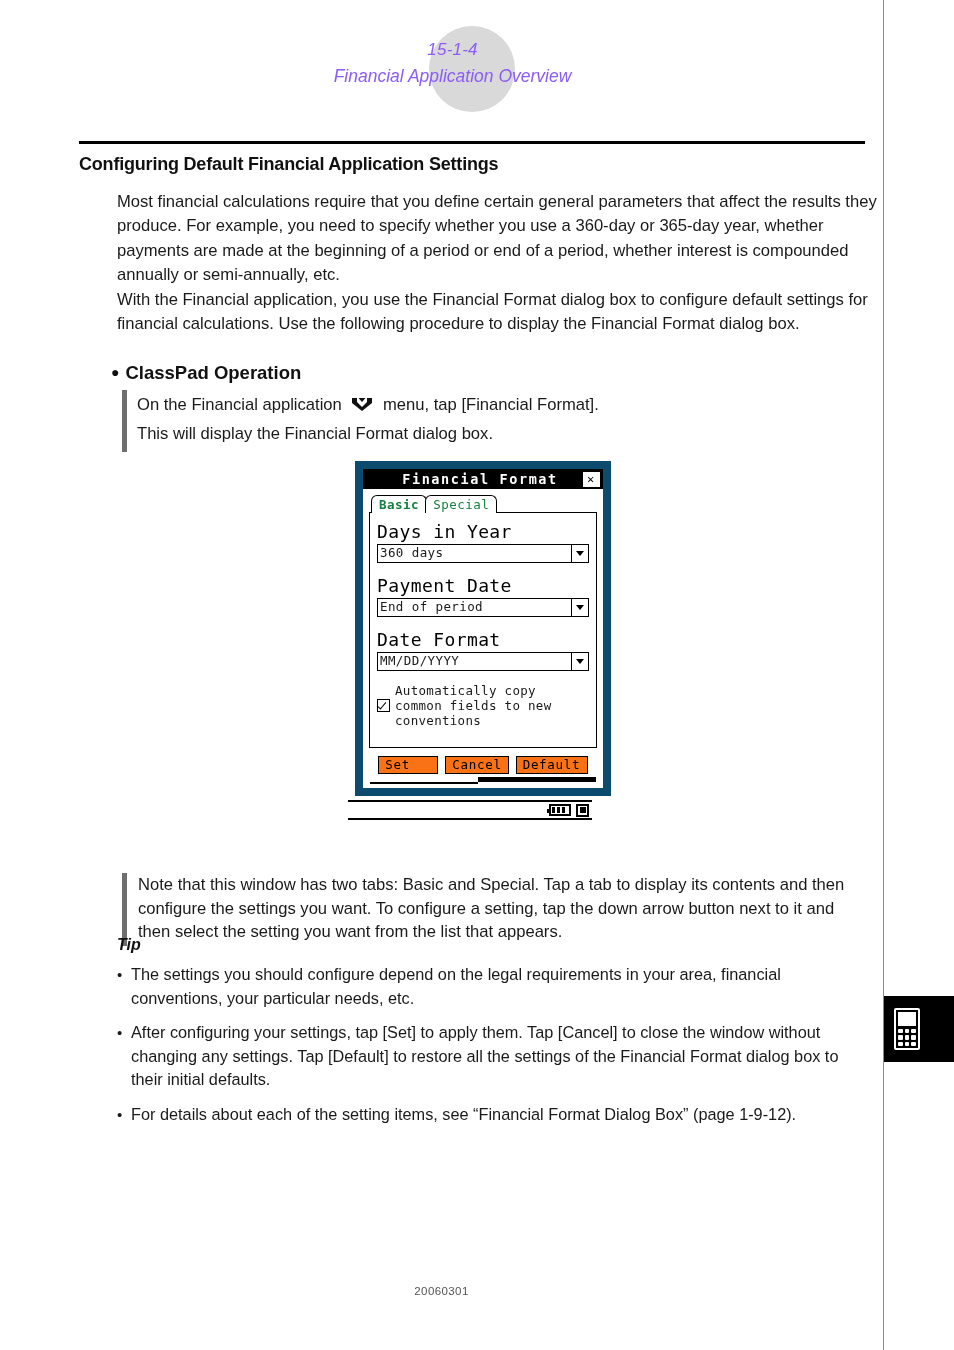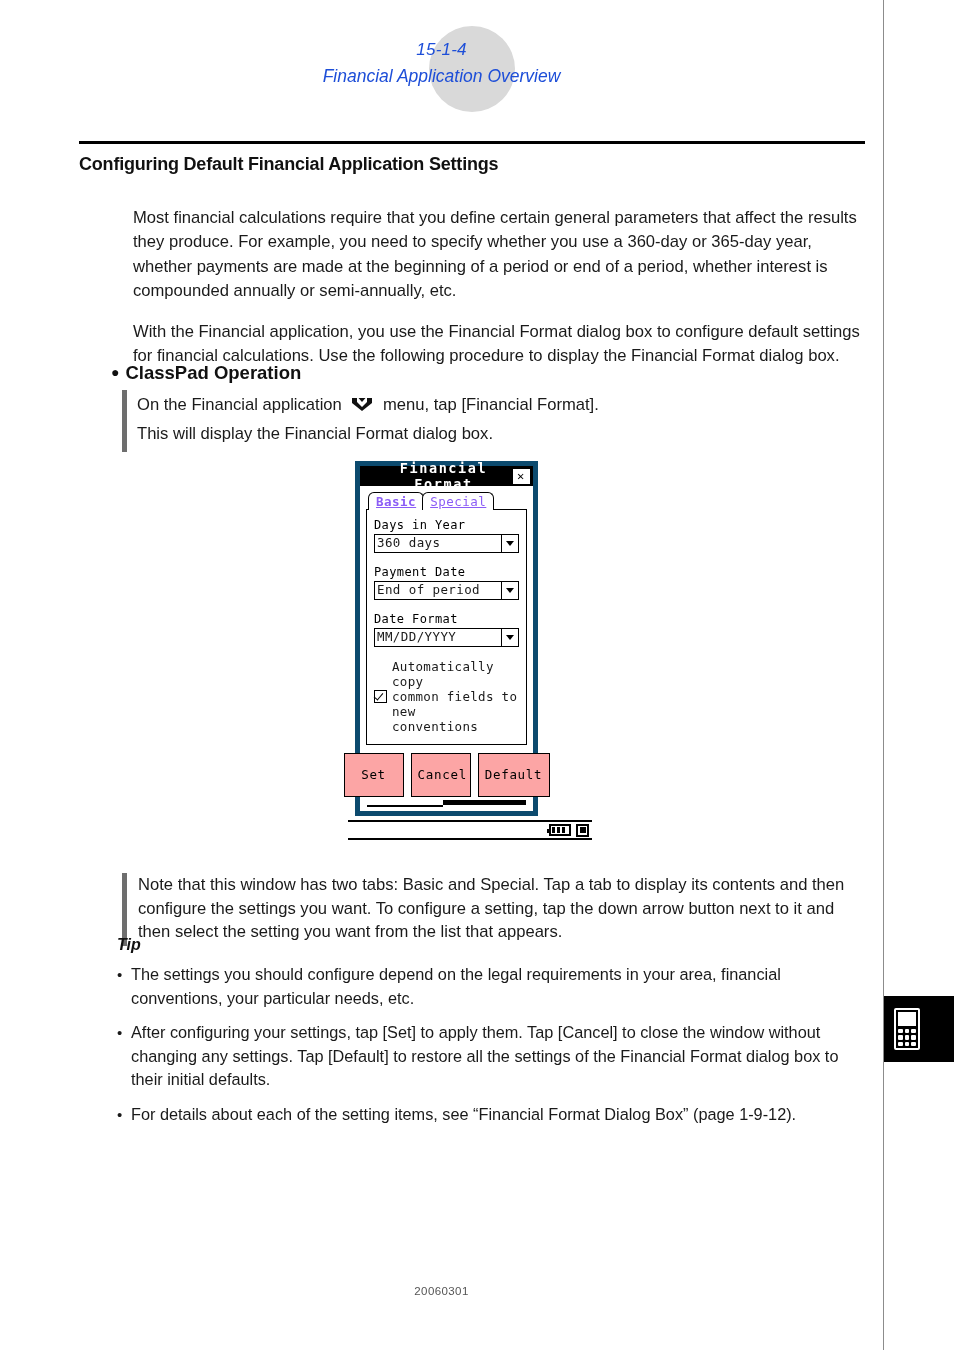--- a/index.html
+++ b/index.html
@@ -38,21 +38,22 @@
   }
   .header-text {
     position: absolute;
     left: 0;
     top: 36px;
     width: 883px;
     text-align: center;
     font-style: italic;
     font-size: 17.5px;
     line-height: 27px;
-    color: #1d4ed8;
+    color: #8b5cf6;
+    padding-left: 11px;
   }
   .header-line1 { font-size: 17px; letter-spacing: .2px;}
   .header-line2 { font-size: 17.5px; }
 
   
   .hrule {
     position: absolute;
     left: 79px;
     top: 141px;
     width: 786px;
@@ -74,21 +75,21 @@
   
   .body-block {
     position: absolute;
     left: 117px;
     top: 190px;
     width: 760px;
     font-size: 16.6px;
     line-height: 24.4px;
     color: #1a1a1a;
   }
-  .body-block p { margin: 16px; }
+  .body-block p { margin: 0; }
 
   
   .op-head {
     position: absolute;
     left: 111px;
     top: 362px;
     font-size: 18.5px;
     font-weight: bold;
     color: #111;
   }
@@ -127,23 +128,23 @@
   }
 
   
   .shot {
     position: absolute;
     left: 348px;
     top: 461px;
     width: 244px;
   }
   .dlg {
-    width: 183px;
+    width: 256px;
     margin-left: 7px;
-    border: 5px solid #0c4a6e;
+    border: 8px solid #0c4a6e;
     background: #fff;
     box-sizing: border-box;
     font-family: "DejaVu Sans Mono", "Liberation Mono", monospace;
   }
   .dlg-title {
     background: #000;
     color: #fff;
     height: 20px;
     display: flex;
     align-items: center;
@@ -180,39 +181,38 @@
     margin-left: 2px;
   }
   .tab {
     border: 1.5px solid #000;
     border-bottom: none;
     border-radius: 6px 6px 0 0;
     padding: 1px 7px 1px 7px;
     font-size: 12.5px;
     letter-spacing: .5px;
     background: #fff;
-    color: #8b5cf6;
+    color: #15803d;
     line-height: 15px;
-    text-decoration: underline;
   }
   .tab.active {
     font-weight: bold;
   }
   .tab + .tab { margin-left: -2px; }
   .tab-panel {
     border: 1.5px solid #000;
     margin-top: -1px;
     padding: 8px 7px 6px 7px;
     height: 236px;
     box-sizing: border-box;
     position: relative;
     z-index: 1;
   }
   .fld-label {
-    font-size: 12px;
+    font-size: 18px;
     letter-spacing: .4px;
     margin-bottom: 2px;
     color: #000;
   }
   .combo {
     display: flex;
     border: 1.5px solid #000;
     height: 17px;
     align-items: stretch;
     margin-bottom: 12px;
@@ -268,28 +268,28 @@
   }
   .dlg-buttons {
     display: flex;
     justify-content: center;
     gap: 7px;
     margin-top: 8px;
     margin-bottom: 2px;
   }
   .dlg-btn {
     border: 1.5px solid #000;
-    padding: 13px 6px;
+    padding: 0px 6px;
     font-size: 12.5px;
     letter-spacing: .7px;
     line-height: 16px;
-    background: #fca5a5;
+    background: #f97316;
     color: #000;
     min-width: 46px;
-    text-align: center;
+    text-align: left;
   }
   .dlg-btn.wide { min-width: 58px; }
   .scroll-track {
     height: 5px;
     background: #000;
     margin: 3px 1px 0 1px;
     position: relative;
   }
   .scroll-thumb {
     position: absolute;

